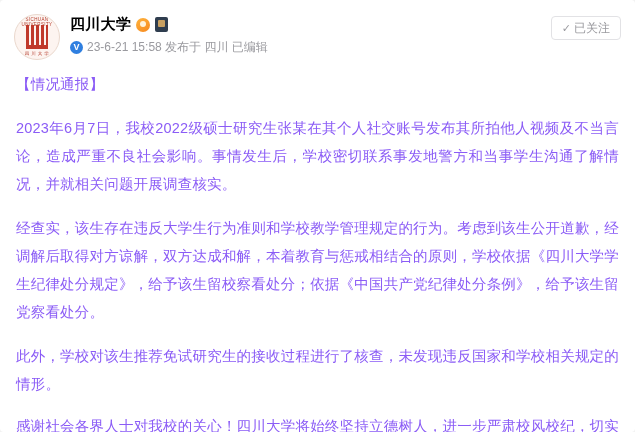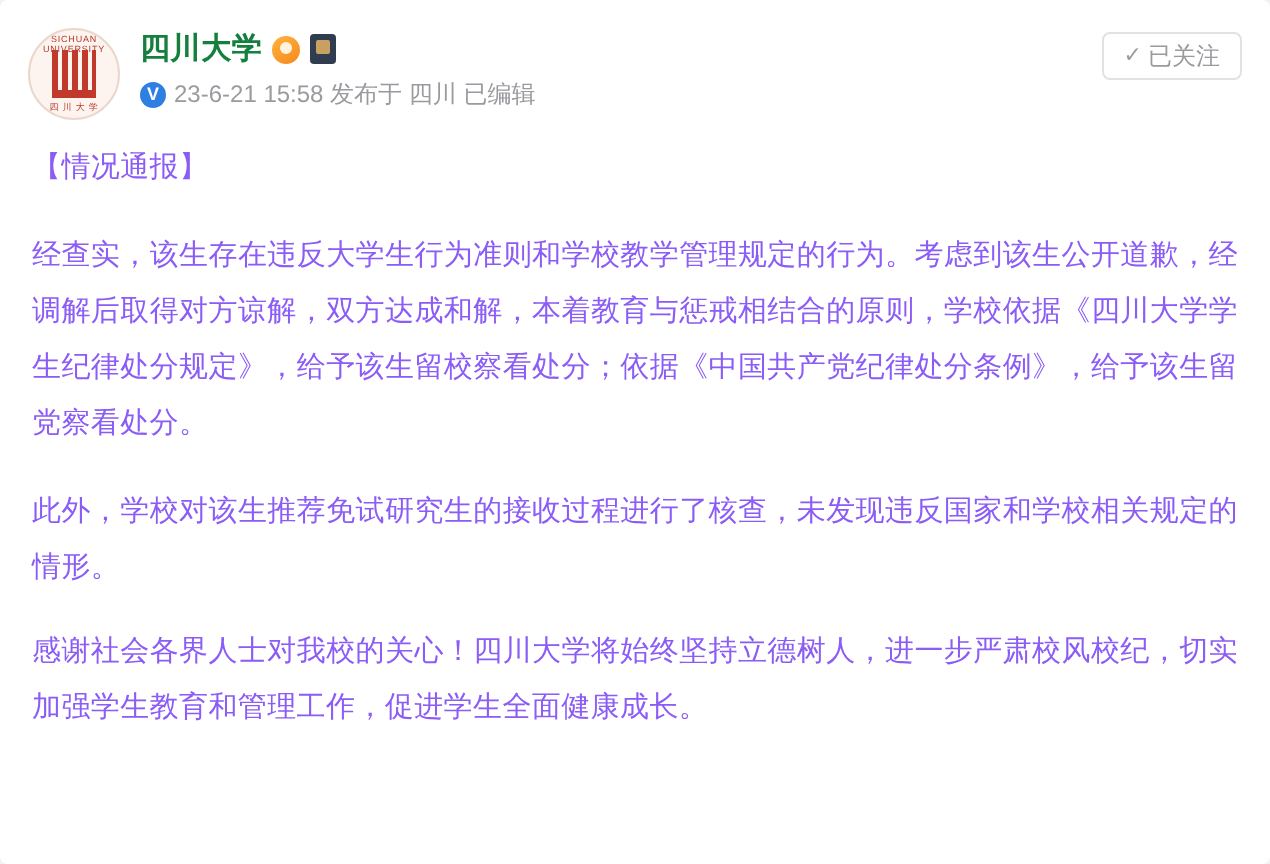--- a/index.html
+++ b/index.html
@@ -76,21 +76,21 @@
     justify-content: center;
     padding-top: 1px;
   }
   .name-row {
     display: flex;
     align-items: center;
     gap: 5px;
   }
   .username {
     font-size: 15px;
-    color: #15803d;
+    color: #000000;
     font-weight: bold;
     letter-spacing: 0.3px;
   }
   .badge-orange {
     width: 14px; height: 14px;
     border-radius: 50%;
     background: linear-gradient(145deg,#ffb43d,#f6881f);
     display: inline-block;
     position: relative;
   }
@@ -204,18 +204,19 @@
     </div>
 
     <div class="follow-btn">
       <span class="check-icon">✓</span>
       <span>已关注</span>
     </div>
   </div>
 
   <div class="content">
     <p class="title-line">【情况通报】</p>
+    <p>2023年6月7日，我校2022级硕士研究生张某在其个人社交账号发布其所拍他人视频及不当言论，造成严重不良社会影响。事情发生后，学校密切联系事发地警方和当事学生沟通了解情况，并就相关问题开展调查核实。</p>
     <p>经查实，该生存在违反大学生行为准则和学校教学管理规定的行为。考虑到该生公开道歉，经调解后取得对方谅解，双方达成和解，本着教育与惩戒相结合的原则，学校依据《四川大学学生纪律处分规定》，给予该生留校察看处分；依据《中国共产党纪律处分条例》，给予该生留党察看处分。</p>
     <p class="tight">此外，学校对该生推荐免试研究生的接收过程进行了核查，未发现违反国家和学校相关规定的情形。</p>
     <p>感谢社会各界人士对我校的关心！四川大学将始终坚持立德树人，进一步严肃校风校纪，切实加强学生教育和管理工作，促进学生全面健康成长。</p>
   </div>
 
 </div>
 
 </body></html>

